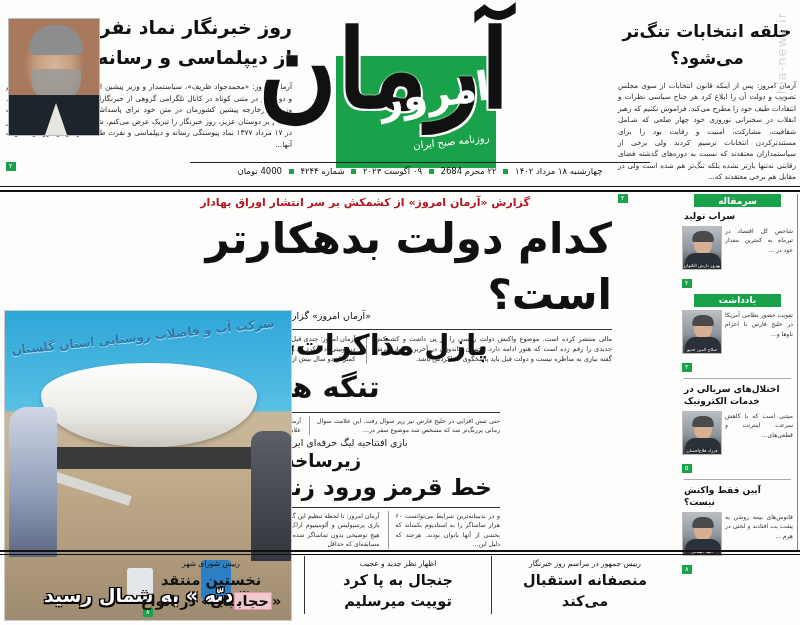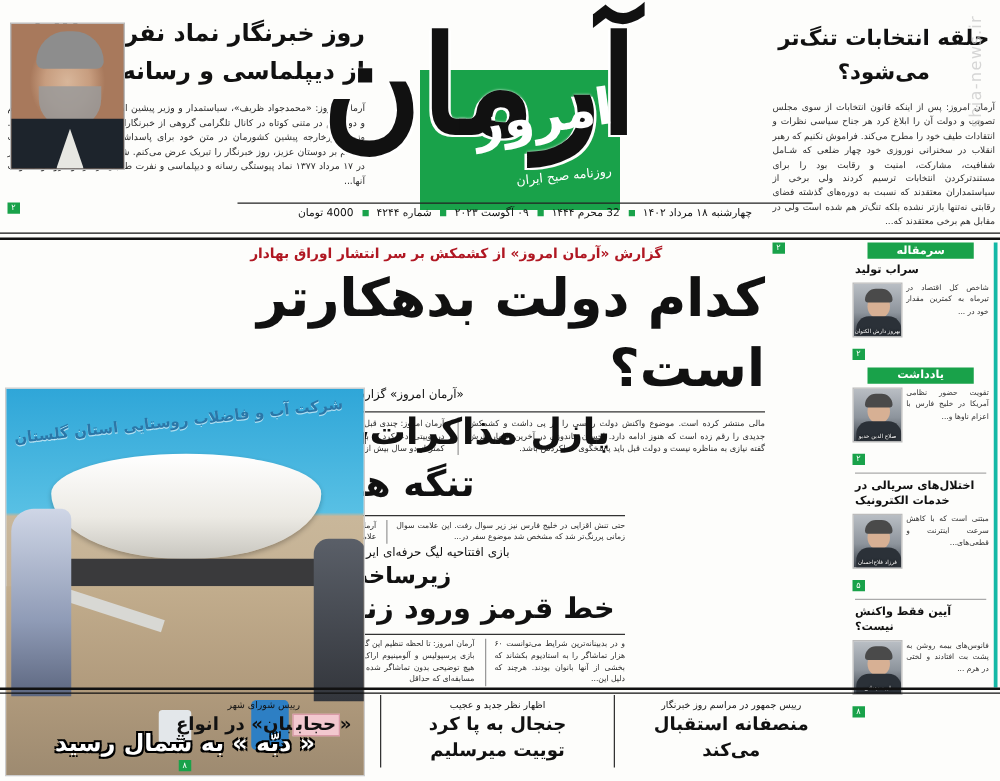--- a/index.html
+++ b/index.html
@@ -215,21 +215,21 @@
   .photo-fan .armL, .photo-fan .armR {
     position: absolute; top: 26px; width: 12px; height: 46px;
     background: #c6252f; border-radius: 6px;
   }
   .photo-fan .armL { left: 14px; transform: rotate(24deg); }
   .photo-fan .armR { left: 84px; transform: rotate(-24deg); }
 
   
   .sidebar {
     position: absolute; top: 194px; right: 2px; width: 116px; height: 356px;
-    border-right: 3px solid #14b8a6;
+    border-right: 1px solid #14b8a6;
     padding-right: 4px;
   }
   .sb-item { margin-bottom: 5px; position: relative; }
   .sb-head {
     background: #19a24a; color: #fff; font-size: 9px; font-weight: bold;
     text-align: center; padding: 1.5px 0; letter-spacing: .3px;
     margin: 0 12px 3px 12px;
   }
   .sb-title {
     font-size: 9px; font-weight: bold; text-align: left;
@@ -387,21 +387,21 @@
       <div style="text-align:left;margin-top:2px;">
         <span class="pg-badge">۲</span>
       </div>
     </div>
 
     <div class="watermark">shia-news.ir</div>
 
     <div class="mast-dateline">
       <span>چهارشنبه ۱۸ مرداد ۱۴۰۲</span>
       <span class="sq"></span>
-      <span>32 محرم ۱۴۴۴</span>
+      <span>۲۲ محرم 2684</span>
       <span class="sq"></span>
       <span>۰۹ آگوست ۲۰۲۳</span>
       <span class="sq"></span>
       <span>شماره ۴۲۴۴</span>
       <span class="sq"></span>
       <span>4000 تومان</span>
     </div>
   </div>
 
   <div class="hr-main"></div>
@@ -553,20 +553,21 @@
       <div class="bbox-kicker">اظهار نظر جدید و عجیب</div>
       <div class="bbox-title">
         <div>جنجال به پا کرد</div>
         <div>توییت میرسلیم</div>
       </div>
     </div>
 
     <div class="bbox">
       <div class="bbox-kicker">رییس شورای شهر</div>
       <div class="bbox-title">
+        <div>نخستین منتقد</div>
         <div>
           <span>«</span><span class="hl">حجاب</span><span>بان» در انواع</span>
         </div>
       </div>
     </div>
   </div>
 
 </div>
 
 </body></html>

